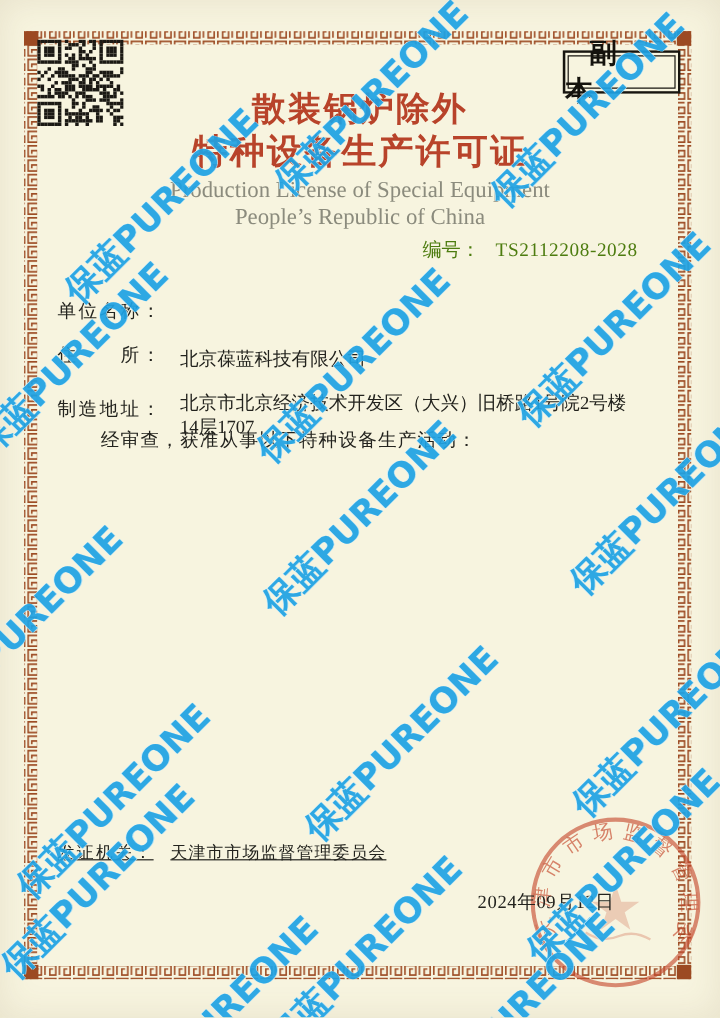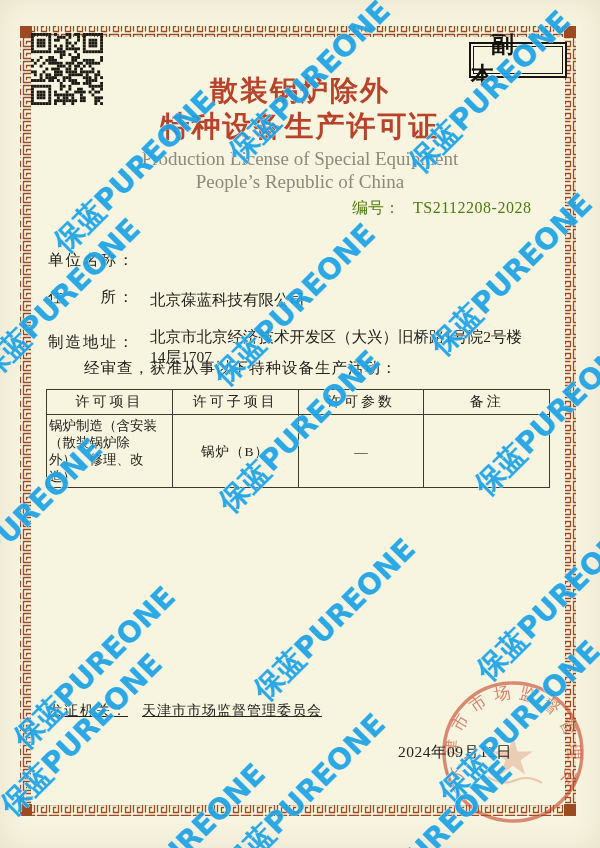--- a/index.html
+++ b/index.html
@@ -433,36 +433,20 @@
         <span>北京市北京经济技术开发区（大兴）旧桥路1号院2号楼</span><br>
         <span>14层1707</span>
       </span>
     </div>
     <div class="frow" style="top:86px;">
       <span class="lbl">制造地址：</span>
     </div>
     <div class="approval" style="top:112px;">经审查，获准从事以下特种设备生产活动：</div>
   </div>
 
-  <table class="lic">
-    <tbody>
-        <tr>
-      <th>许可项目</th>
-      <th>许可子项目</th>
-      <th>许可参数</th>
-      <th>备注</th>
-    </tr>
-    <tr>
-      <td class="c1">锅炉制造（含安装（散装锅炉除外）、修理、改造）</td>
-      <td class="c2">锅炉（B）</td>
-      <td class="c3">—</td>
-      <td class="c4"></td>
-    </tr>
-  </tbody>
-    </table>
 
   <svg class="seal" width="150" height="150" viewBox="0 0 150 150">
     <circle cx="75" cy="75" r="69" fill="none" stroke="#c64a2e" stroke-width="3.4" opacity=".8"></circle>
     <path id="sealArc" d="M 26 104 A 56 56 0 1 1 124 104" fill="none"></path>
     <text font-size="16.5" fill="#c64a2e" opacity=".85">
       <textPath href="#sealArc" startOffset="2" textLength="280" lengthAdjust="spacing">天津市市场监督管理委员会</textPath>
     </text>
     <polygon opacity=".3" fill="#c64a2e" points="75,60 79.7,74.4 94.8,74.4 82.6,83.3 87.3,97.7 75,88.8 62.7,97.7 67.4,83.3 55.2,74.4 70.3,74.4"></polygon>
     <path d="M50 100 q 14 9 28 3 q 13 -5 26 3" fill="none" stroke="#c64a2e" stroke-width="2" opacity=".35"></path>
   </svg>

